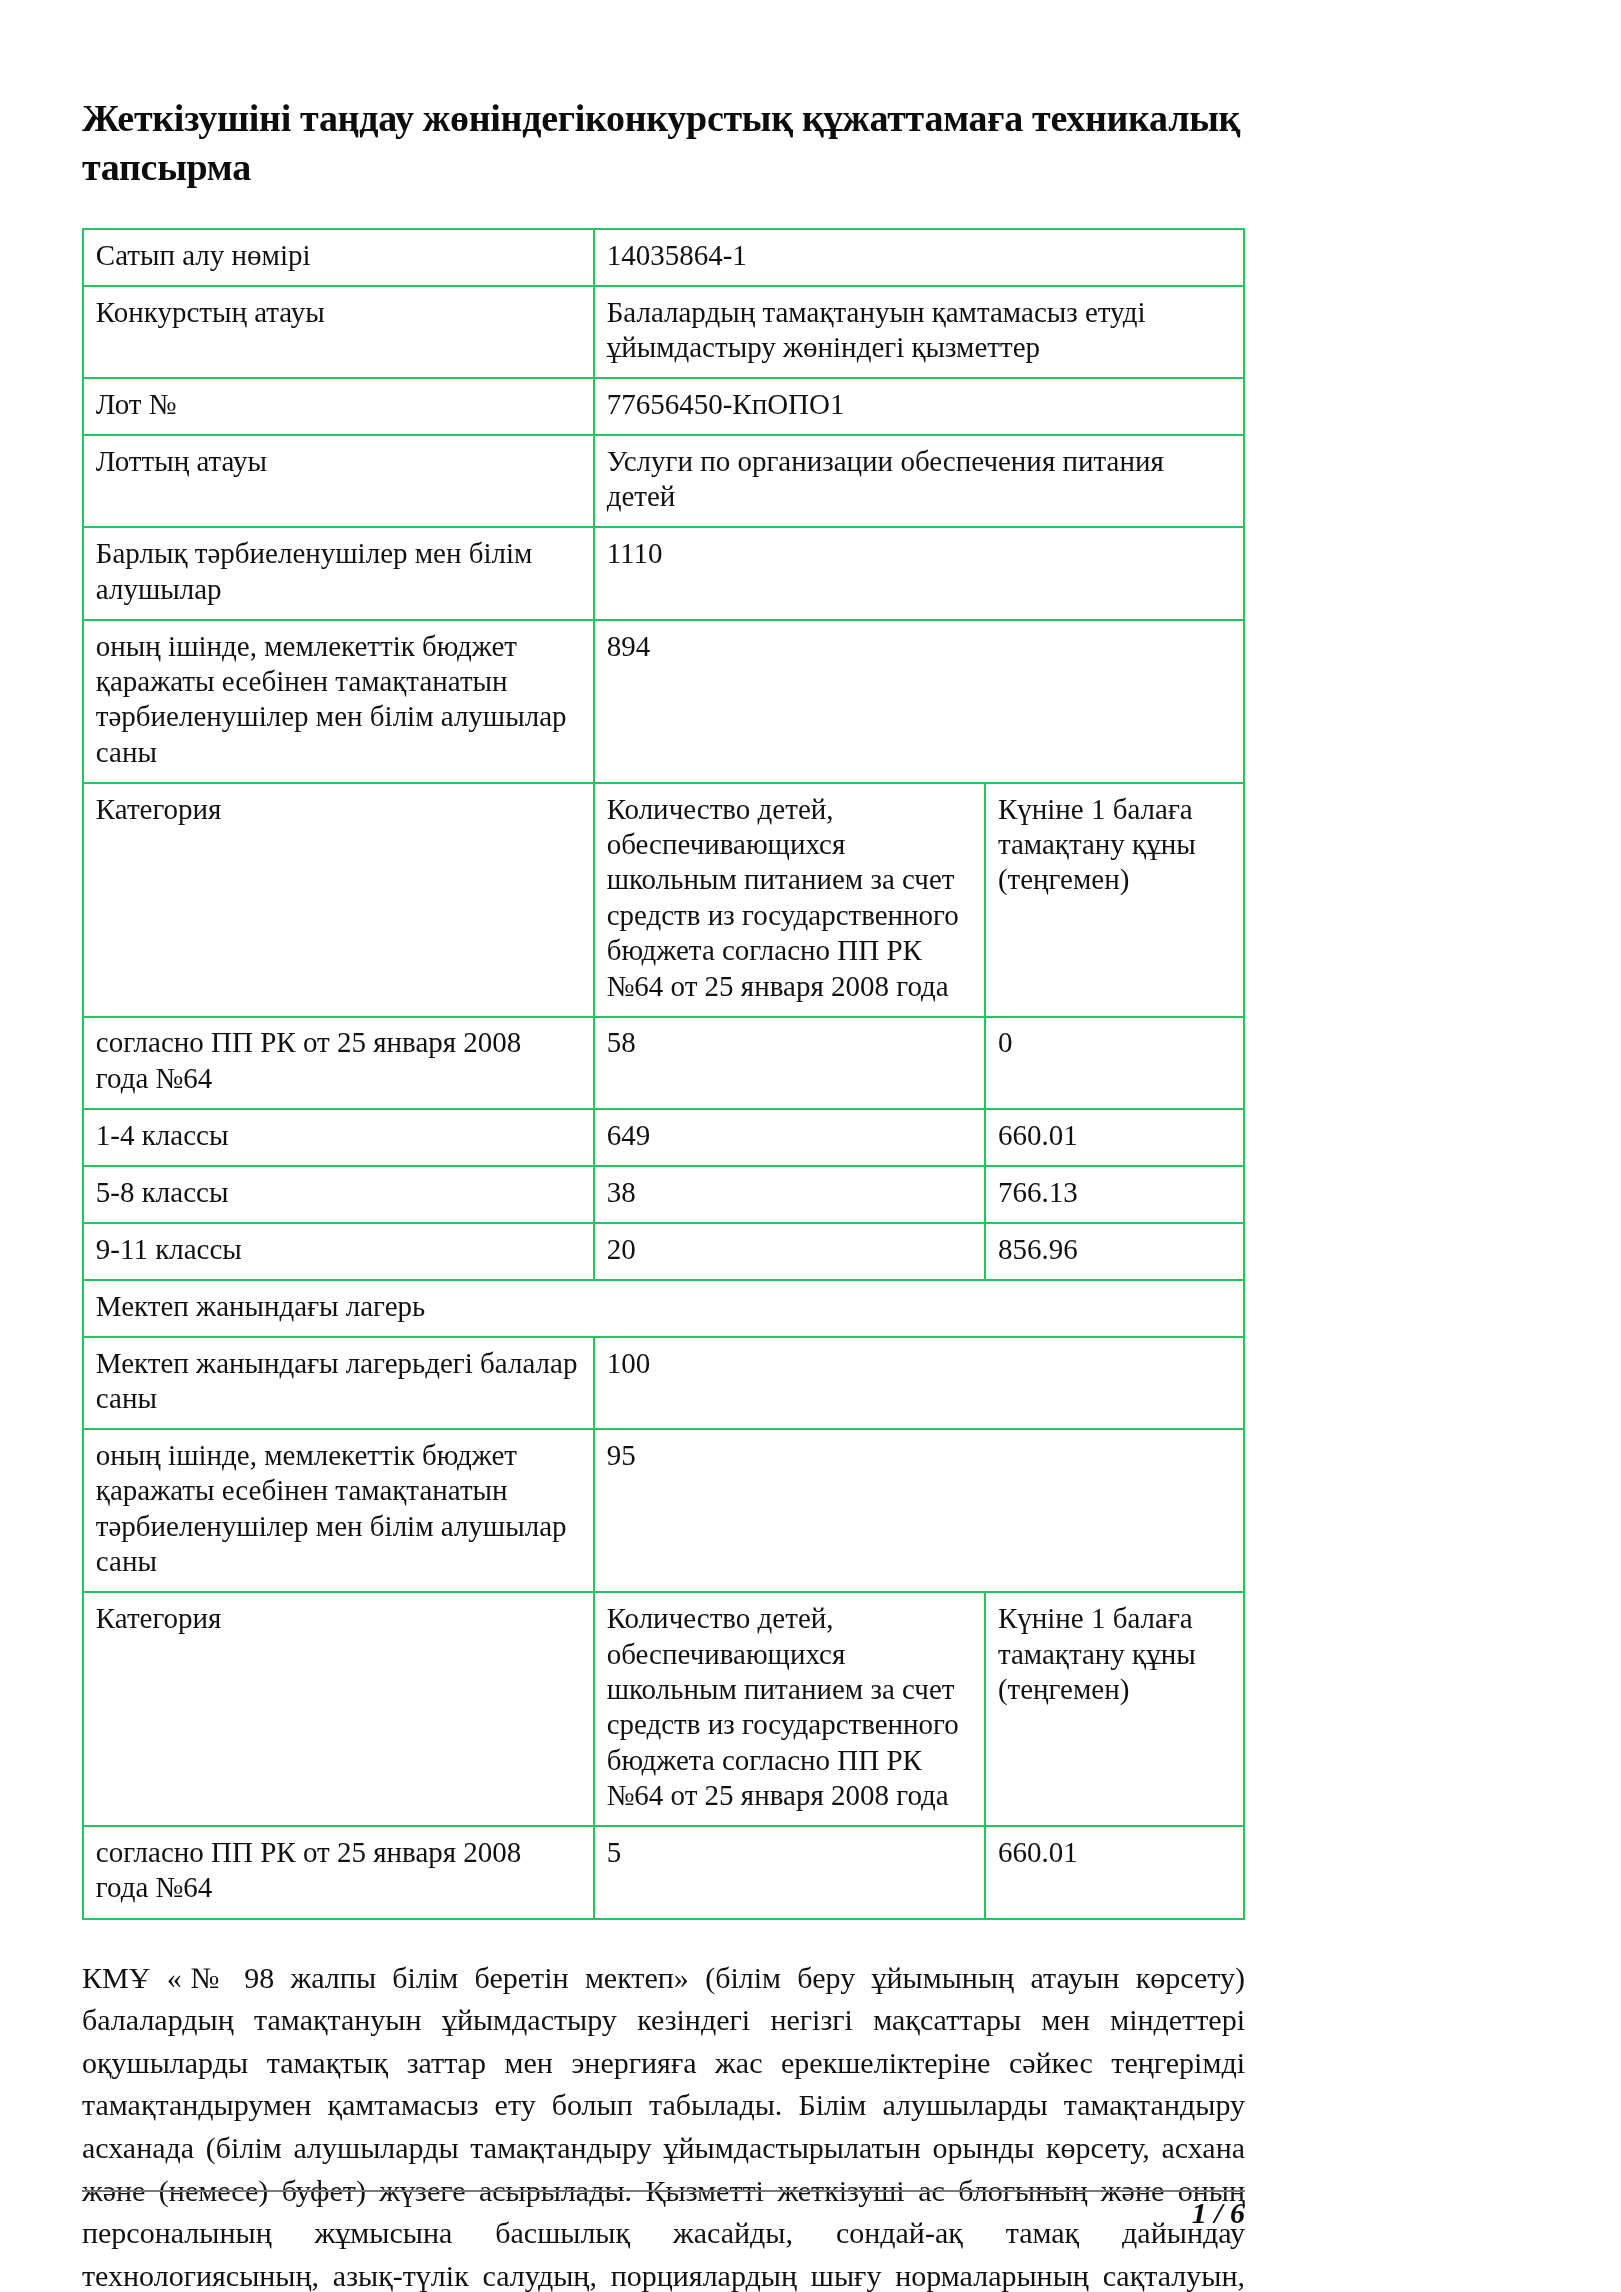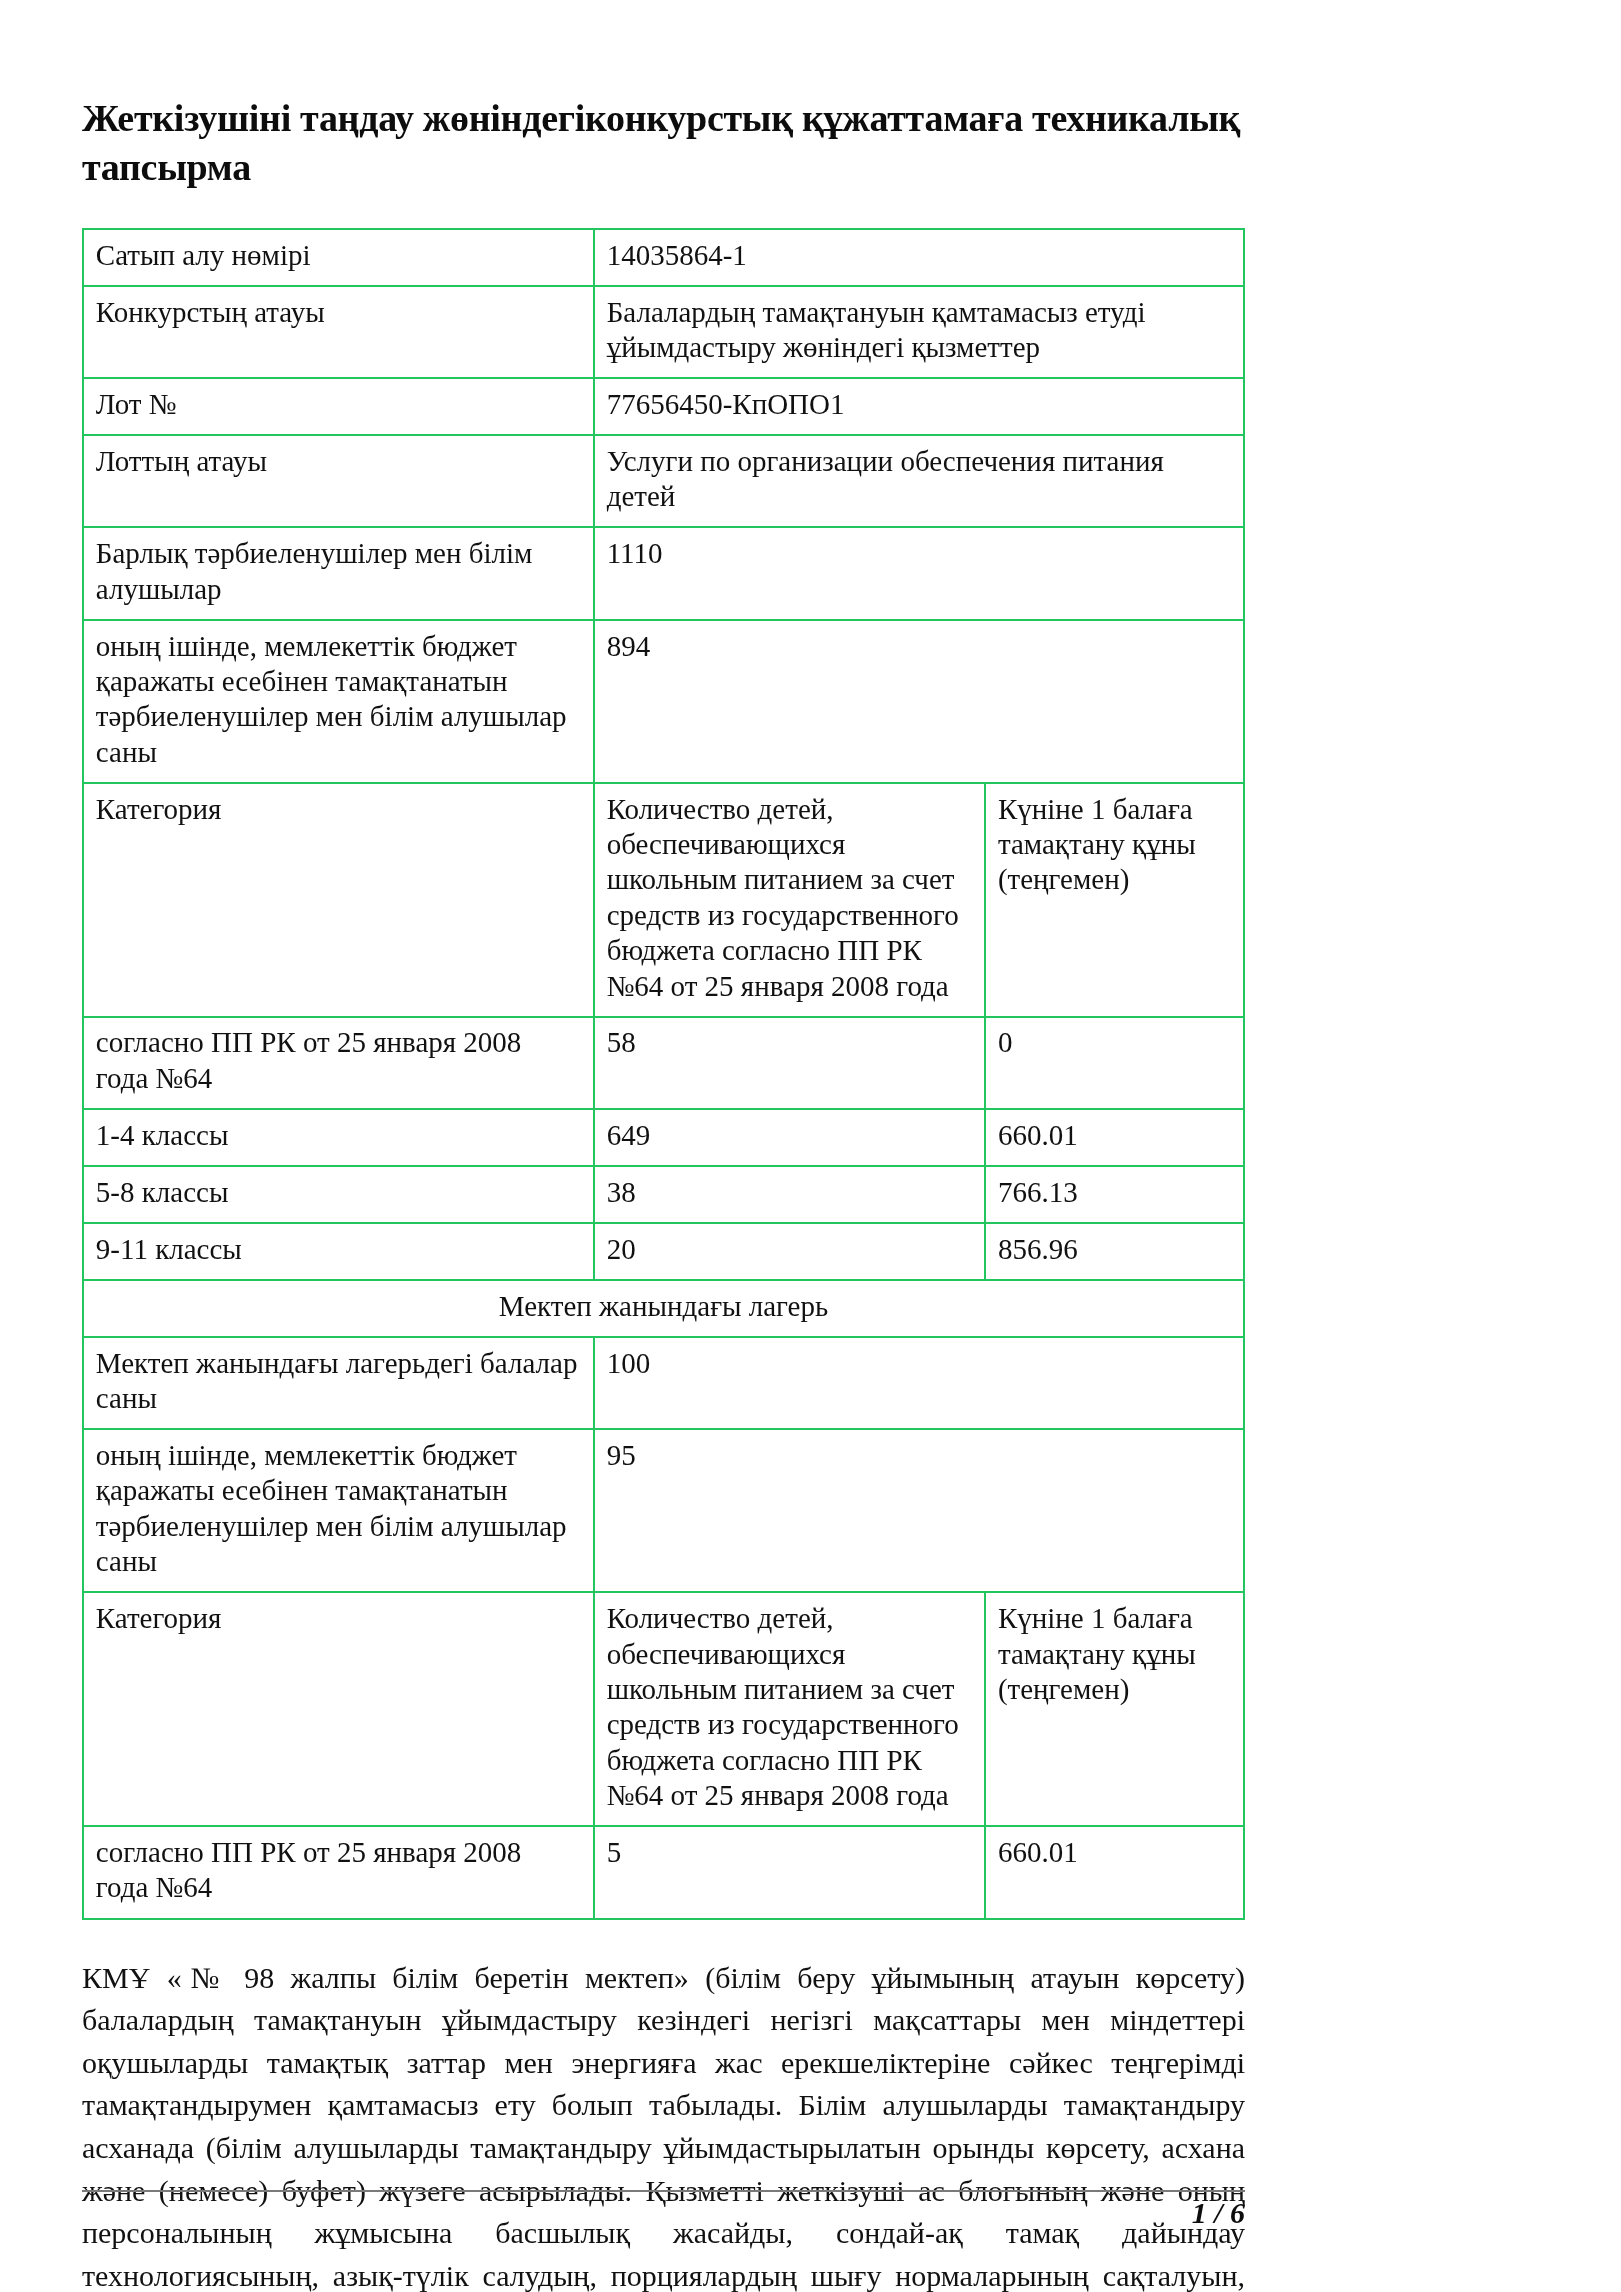--- a/index.html
+++ b/index.html
@@ -40,21 +40,20 @@
   }
   table.spec-table td {
     border: 2px solid #22c55e;
     vertical-align: top;
     font-size: 29px;
     line-height: 1.22;
     padding: 7.8px 11.8px 11.8px 11.8px;
     word-wrap: break-word;
   }
   td.cell-center {
-    text-align: center;
     padding-top: 9.8px;
     padding-bottom: 13.7px;
   }
   .closing-paragraph {
     font-size: 30px;
     line-height: 1.42;
     text-align: justify;
     margin-top: 37px;
   }
   .page-footer {

